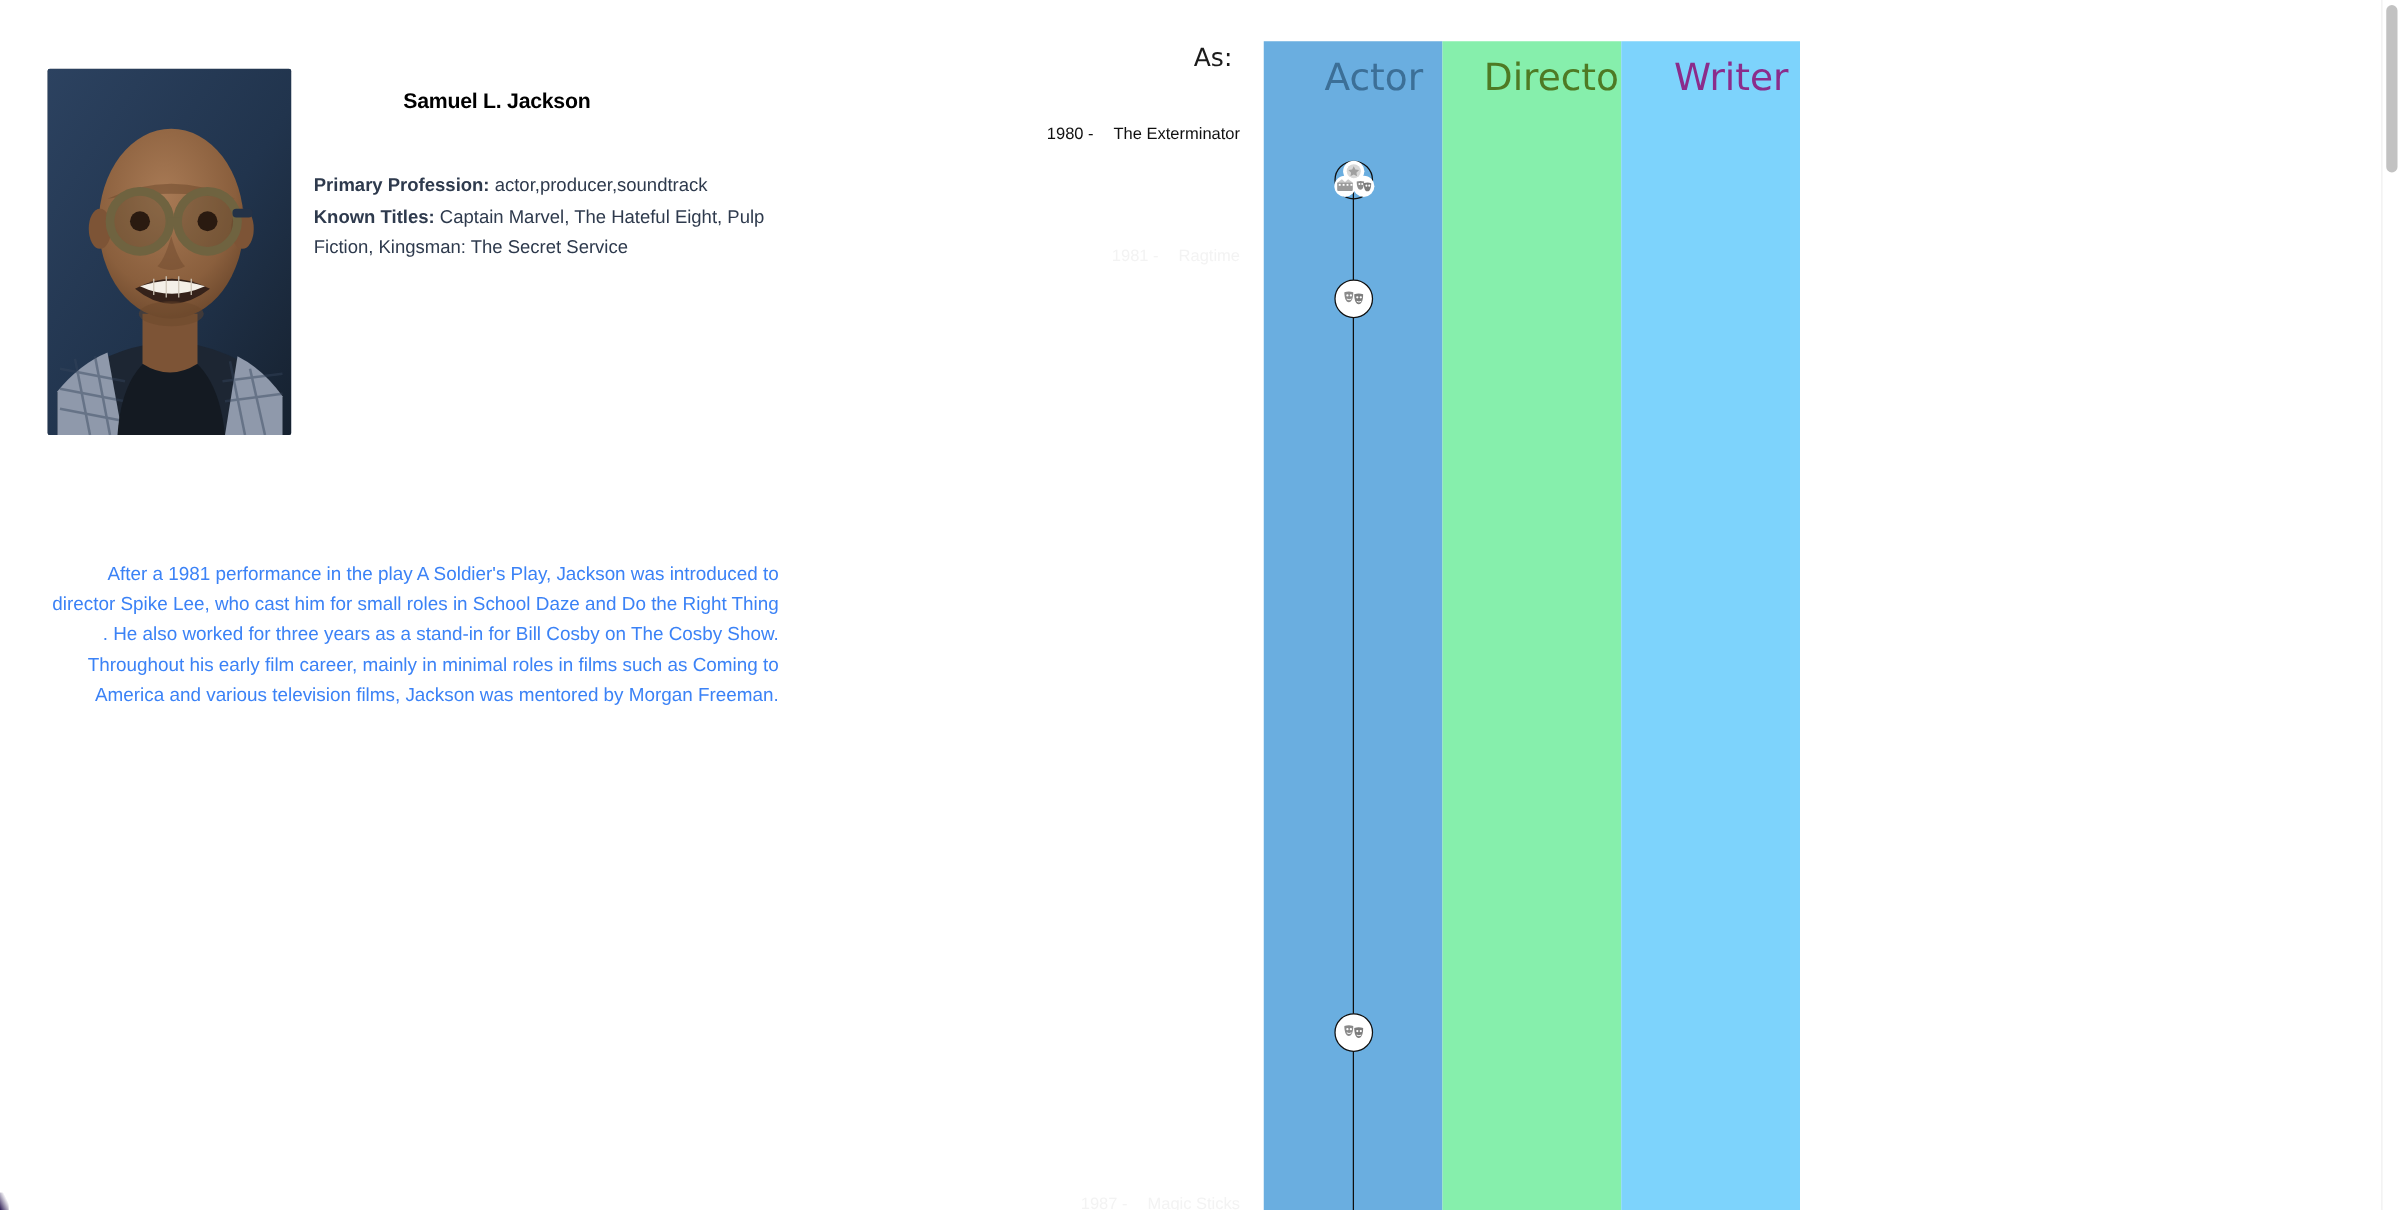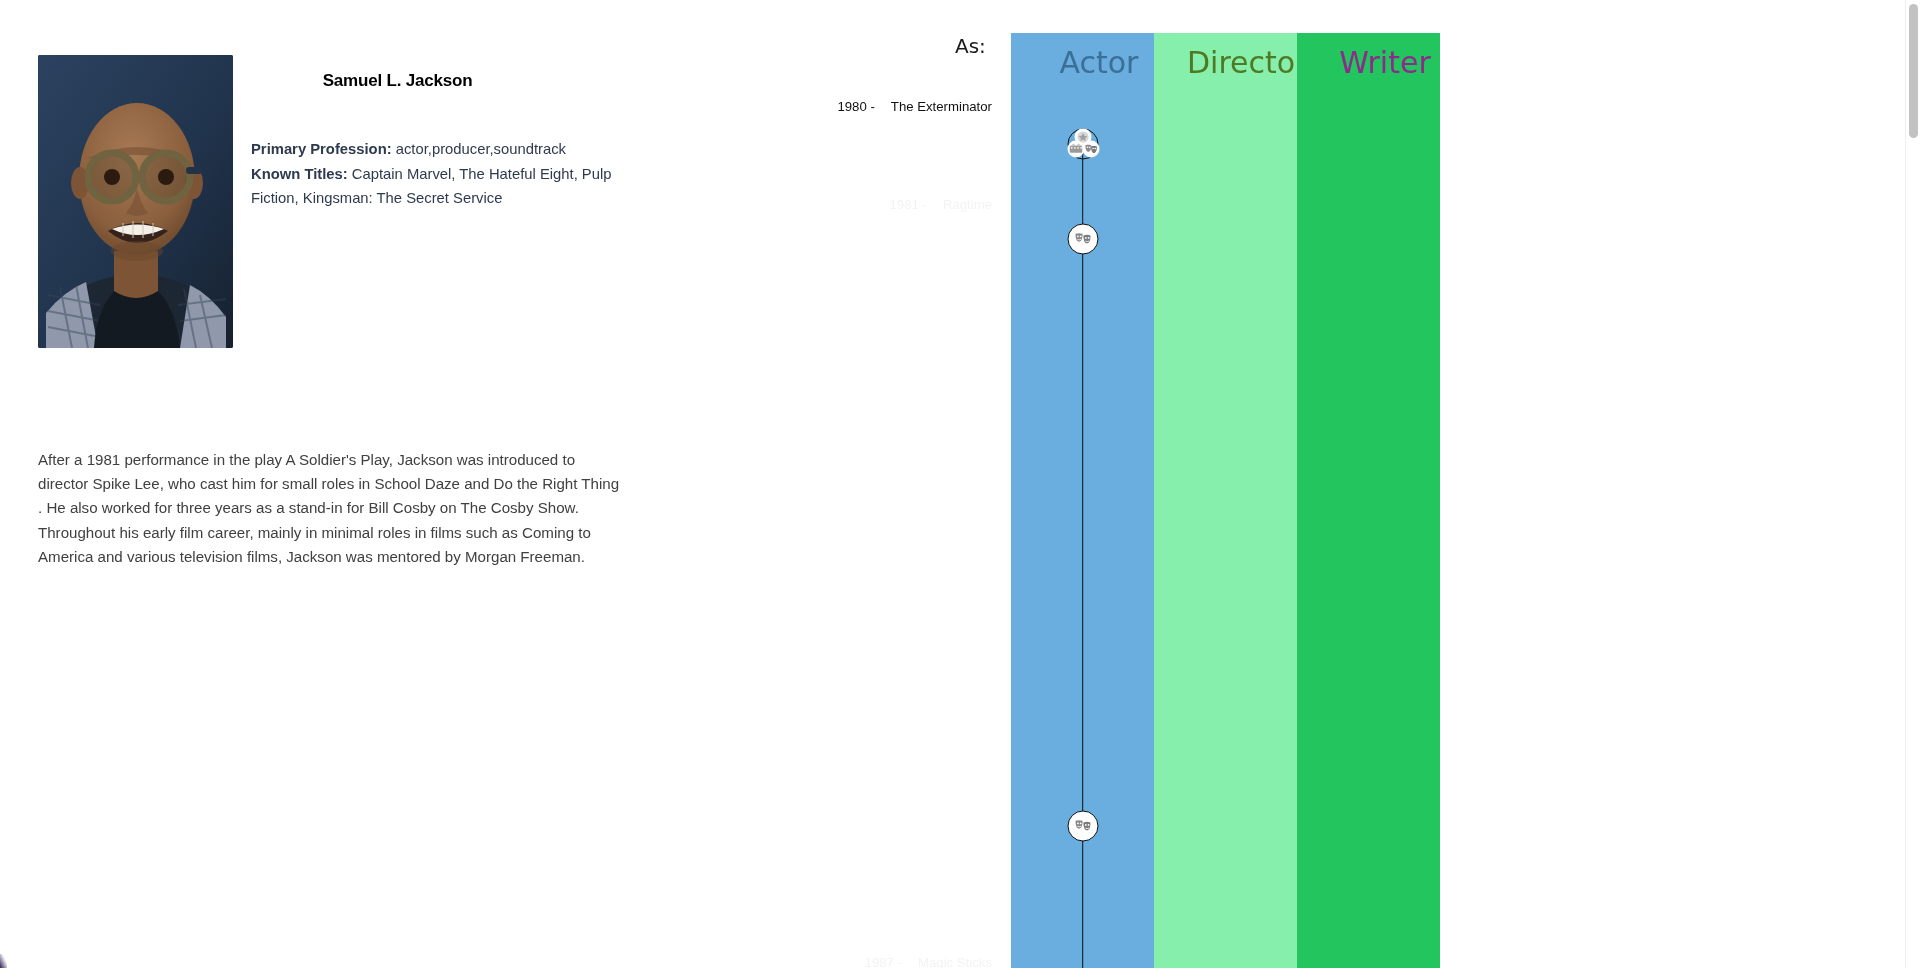--- a/index.html
+++ b/index.html
@@ -89,21 +89,22 @@
     color: #2b3a50;
   }
 
   .bio-text {
     position: absolute;
     left: 38px;
     top: 448px;
     width: 585px;
     font-size: 15.1px;
     line-height: 24.2px;
-    color: #404040;
+    color: #3b82f6;
+    text-align: right;
   }
 
   
   .timeline-labels {
     position: absolute;
     left: 700px;
     top: 0;
     width: 310px;
     height: 968px;
   }
@@ -422,21 +423,21 @@
             <path d="M12.5 7.5c3 -1 6 -1 9 0 0 6 -1.6 10 -4.5 10s-4.5 -4 -4.5 -10z" fill="#7c7c7c"></path>
             <circle cx="15.6" cy="10.6" r="1.15" fill="#ffffff"></circle>
             <circle cx="19.1" cy="10.6" r="1.15" fill="#ffffff"></circle>
             <path d="M15 14.6q2.2 1.4 4.6 0" stroke="#ffffff" stroke-width="1" fill="none"></path>
           </svg>
         </div>
       </div>
       <div class="role-col" style="width: 143px; background: #86efac;">
         <div class="role-title" style="color: rgb(78, 122, 36);">Director</div>
       </div>
-      <div class="role-col" style="width: 143px; background: #22c55e;">
+      <div class="role-col" style="width: 143px; background: #7dd3fc;">
         <div class="role-title" style="color: rgb(139, 44, 139);">Writer</div>
       </div>
     </div>
 
   <div class="vscroll-track">
     <div class="vscroll-thumb"></div>
   </div>
   <div class="hscroll-track"></div>
   <div class="corner-mark"></div>
 

